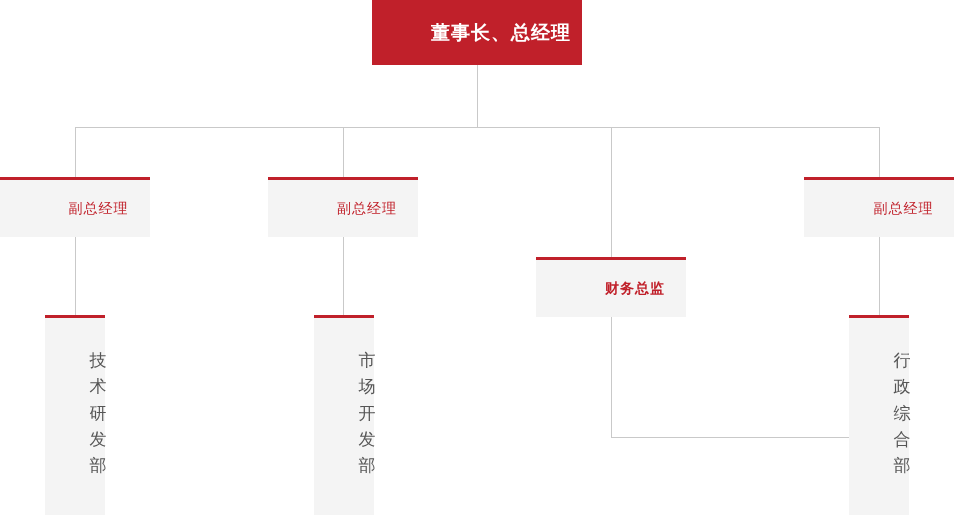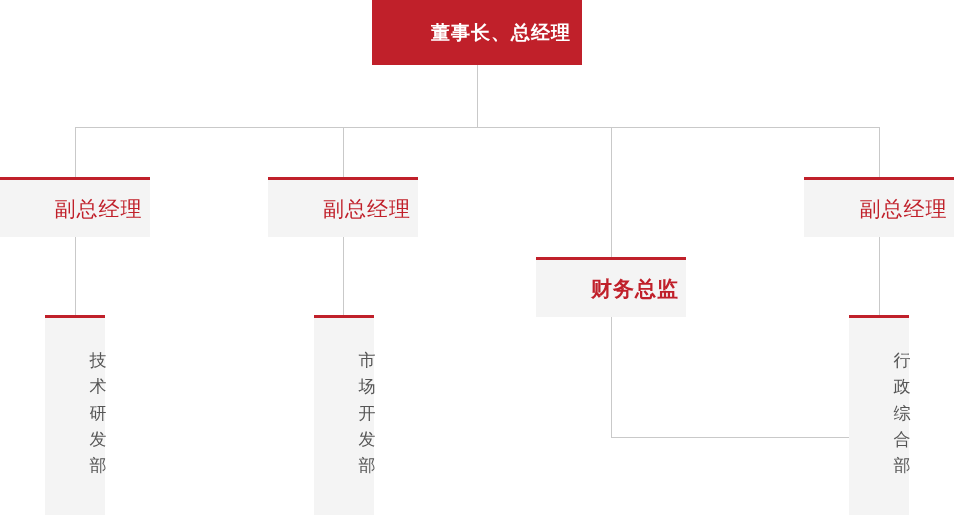--- a/index.html
+++ b/index.html
@@ -47,21 +47,21 @@
     border-top: none;
     color: #ffffff;
     font-size: 19px;
     font-weight: bold;
     letter-spacing: 1px;
   }
 
   
   .node-level2 {
     color: #c0202a;
-    font-size: 21px;
+    font-size: 14px;
     letter-spacing: 1px;
   }
 
   
   .node-dept {
     align-items: flex-start;
     justify-content: center;
     padding-top: 30px;
     color: #555555;
     font-size: 17px;

